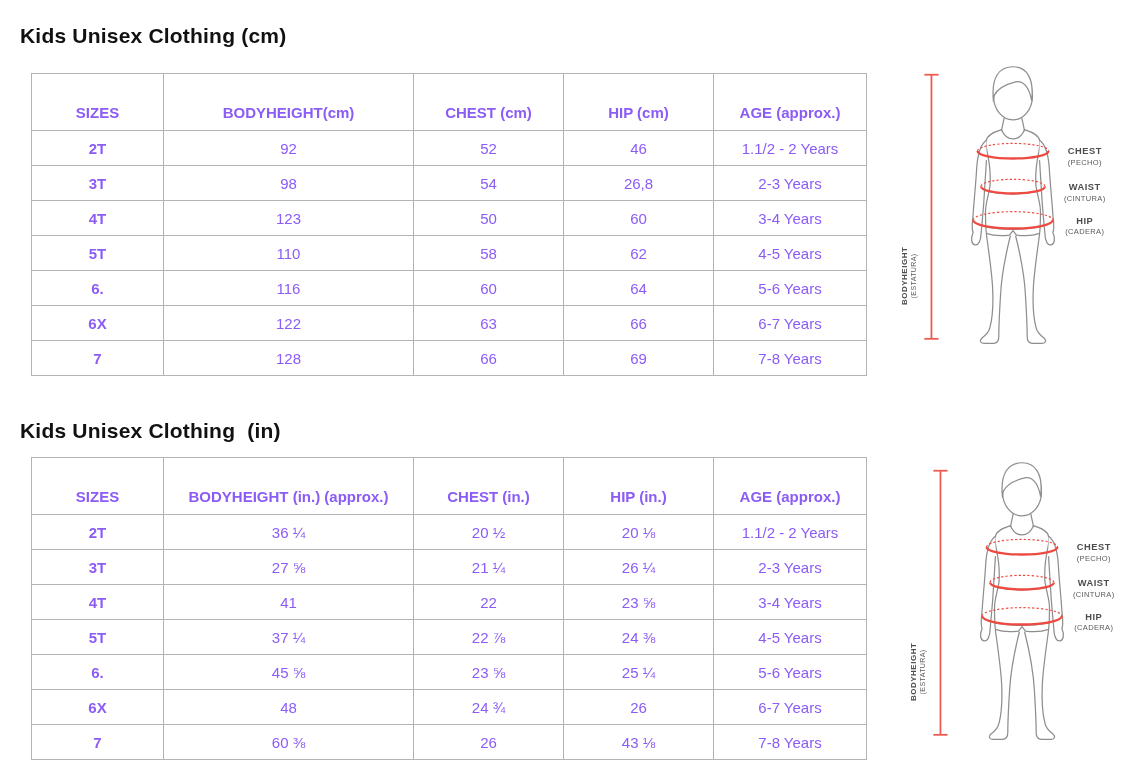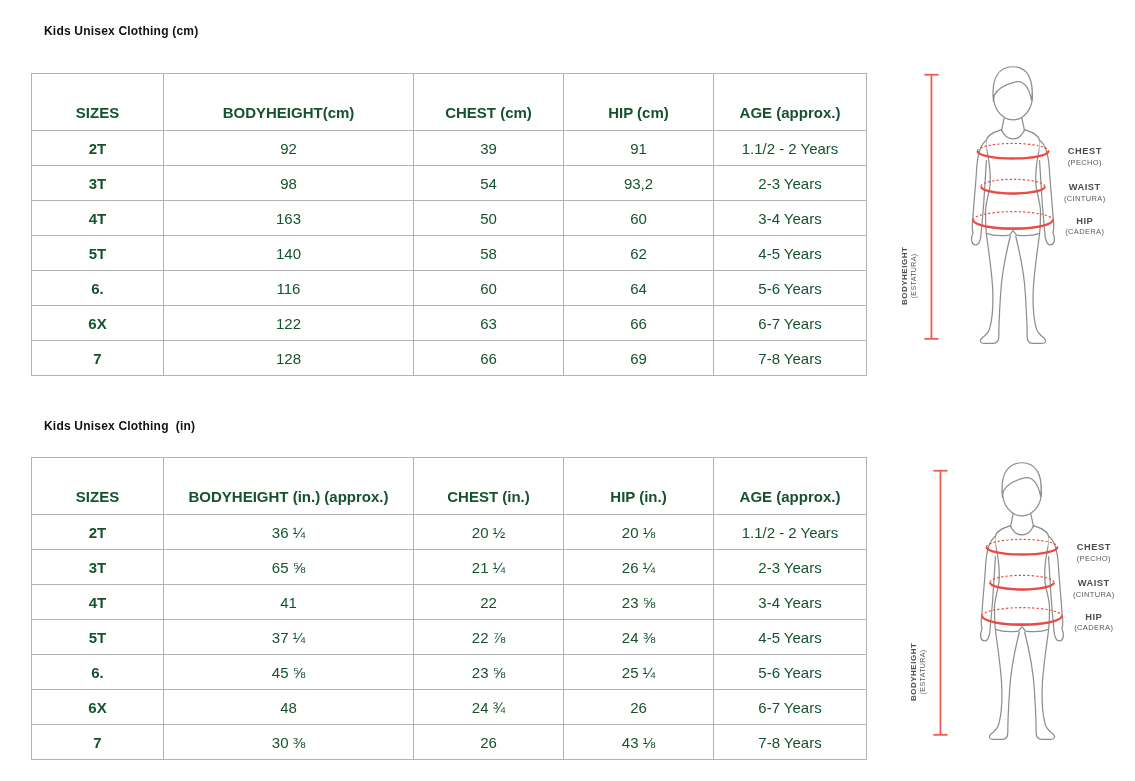--- a/index.html
+++ b/index.html
@@ -2,30 +2,30 @@
 <html><head>
 <meta charset="utf-8">
 <style>
   html,body { margin:0; padding:0; }
   body {
     width:1135px; height:781px; position:relative; background:#ffffff;
     font-family:"Liberation Sans","DejaVu Sans",sans-serif; color:#202020;
     overflow:hidden;
   }
   .section-title {
-    position:absolute; left:44px; font-size:12px; font-weight:700;
+    position:absolute; left:20px; font-size:21px; font-weight:700;
     color:#111111; white-space:pre; letter-spacing:0.2px;
   }
   #title-cm { top:24px; }
   #title-in { top:419px; }
 
   .sz-table {
     position:absolute; left:31px; width:835px;
     border-collapse:collapse; table-layout:fixed;
-    border:1px solid #8d8d8d; font-size:15px; color:#14532d;
+    border:1px solid #8d8d8d; font-size:15px; color:#8b5cf6;
   }
   #table-cm { top:73px; }
   #table-in { top:457px; }
   .sz-table th, .sz-table td {
     border:1px solid #b3b3b3; text-align:center; padding:0;
     overflow:hidden; white-space:nowrap;
   }
   .sz-table thead th {
     height:47px; vertical-align:bottom; padding-bottom:9px;
     font-size:15px; font-weight:700; background:#ffffff;
@@ -60,41 +60,41 @@
         <th>BODYHEIGHT(cm)</th>
         <th>CHEST (cm)</th>
         <th>HIP (cm)</th>
         <th>AGE (approx.)</th>
       </tr>
     </thead>
   <tbody>
       <tr>
         <td>2T</td>
         <td>92</td>
-        <td>39</td>
-        <td>91</td>
+        <td>52</td>
+        <td>46</td>
         <td>1.1/2 - 2 Years</td>
       </tr>
       <tr>
         <td>3T</td>
         <td>98</td>
         <td>54</td>
-        <td>93,2</td>
+        <td>26,8</td>
         <td>2-3 Years</td>
       </tr>
       <tr>
         <td>4T</td>
-        <td>163</td>
+        <td>123</td>
         <td>50</td>
         <td>60</td>
         <td>3-4 Years</td>
       </tr>
       <tr>
         <td>5T</td>
-        <td>140</td>
+        <td>110</td>
         <td>58</td>
         <td>62</td>
         <td>4-5 Years</td>
       </tr>
       <tr>
         <td>6.</td>
         <td>116</td>
         <td>60</td>
         <td>64</td>
         <td>5-6 Years</td>
@@ -138,21 +138,21 @@
   <tbody>
       <tr>
         <td>2T</td>
         <td>36 ¼</td>
         <td>20 ½</td>
         <td>20 ⅛</td>
         <td>1.1/2 - 2 Years</td>
       </tr>
       <tr>
         <td>3T</td>
-        <td>65 ⅝</td>
+        <td>27 ⅝</td>
         <td>21 ¼</td>
         <td>26 ¼</td>
         <td>2-3 Years</td>
       </tr>
       <tr>
         <td>4T</td>
         <td>41</td>
         <td>22</td>
         <td>23 ⅝</td>
         <td>3-4 Years</td>
@@ -173,21 +173,21 @@
       </tr>
       <tr>
         <td>6X</td>
         <td>48</td>
         <td>24 ¾</td>
         <td>26</td>
         <td>6-7 Years</td>
       </tr>
       <tr>
         <td>7</td>
-        <td>30 ⅜</td>
+        <td>60 ⅜</td>
         <td>26</td>
         <td>43 ⅛</td>
         <td>7-8 Years</td>
       </tr>
     </tbody>
 </table>
 
 <div class="figure" id="figure-cm">
   <svg viewBox="0 0 255 335">
 

